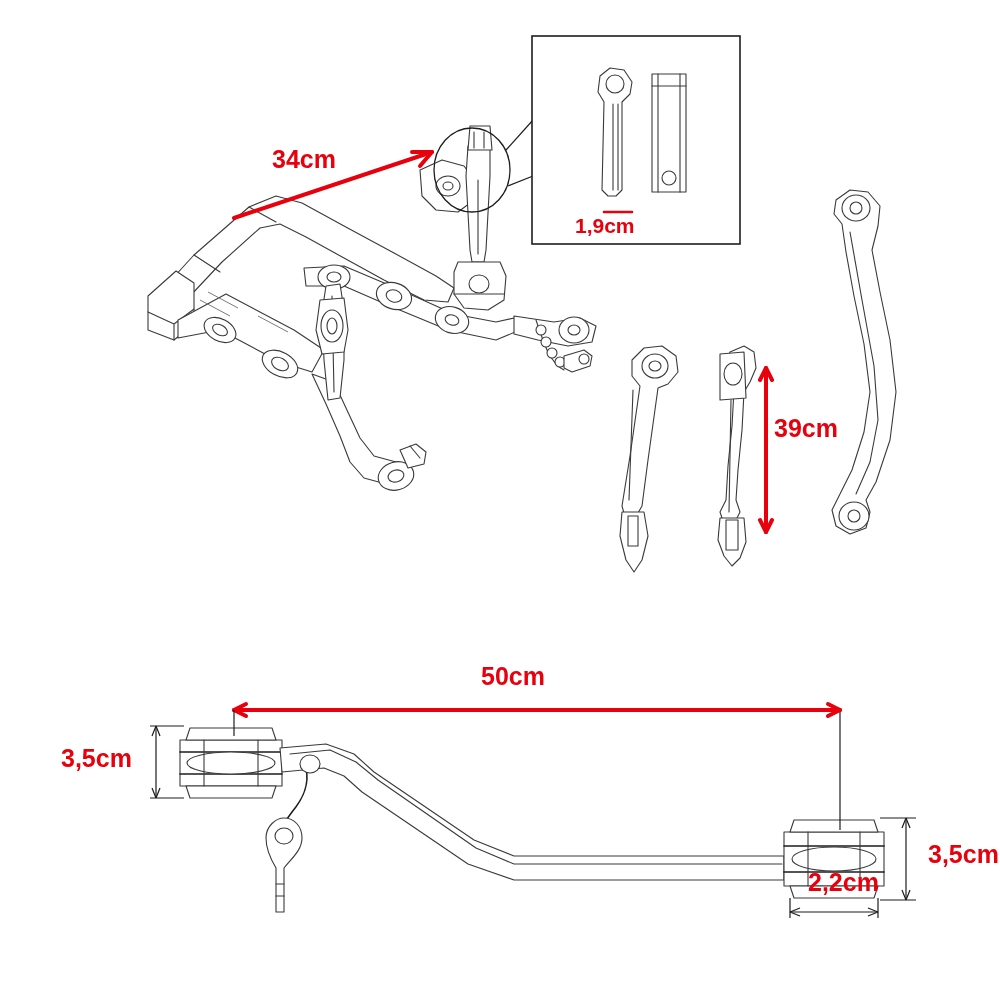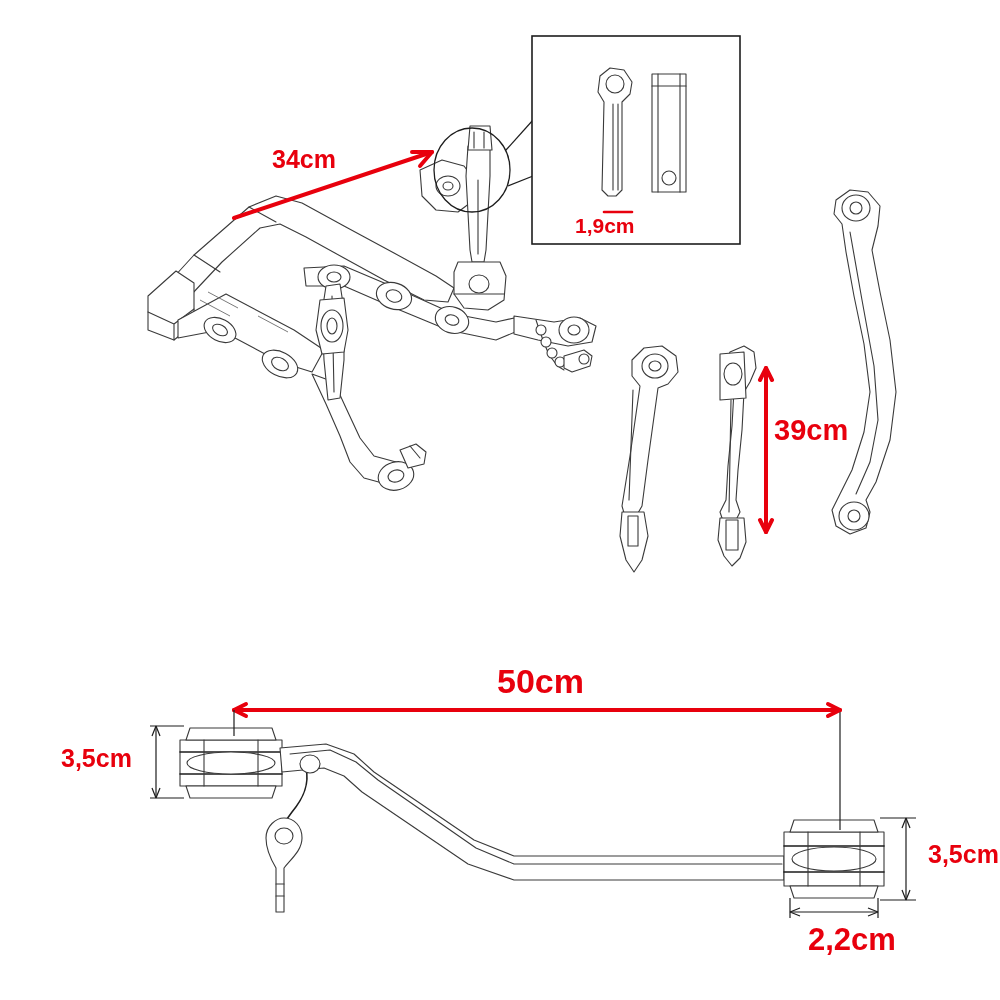--- a/index.html
+++ b/index.html
@@ -24,25 +24,25 @@
   .dim-label {
     position: absolute;
     color: #e8000d;
     font-weight: bold;
     font-family: "Liberation Sans", sans-serif;
     white-space: nowrap;
     letter-spacing: 0px;
   }
   #label-34 { left: 228px; top: 145px; font-size: 25px; }
   #label-19 { left: 531px; top: 214px; font-size: 21px; }
-  #label-39 { left: 730px; top: 414px; font-size: 29px; text-align: center; }
-  #label-50 { left: 453px; top: 662px; font-size: 34px; }
+  #label-39 { left: 730px; top: 414px; font-size: 25px; text-align: center; }
+  #label-50 { left: 437px; top: 662px; font-size: 25px; }
   #label-35a { left: 17px; top: 744px; font-size: 25px; }
   #label-35b { left: 884px; top: 840px; font-size: 25px; }
-  #label-22 { left: 764px; top: 922px; font-size: 31px; }
+  #label-22 { left: 764px; top: 868px; font-size: 25px; }
   svg#art {
     position: absolute;
     left: 0;
     top: 0;
     width: 1000px;
     height: 1000px;
   }
 </style>
 </head>
 <body>

